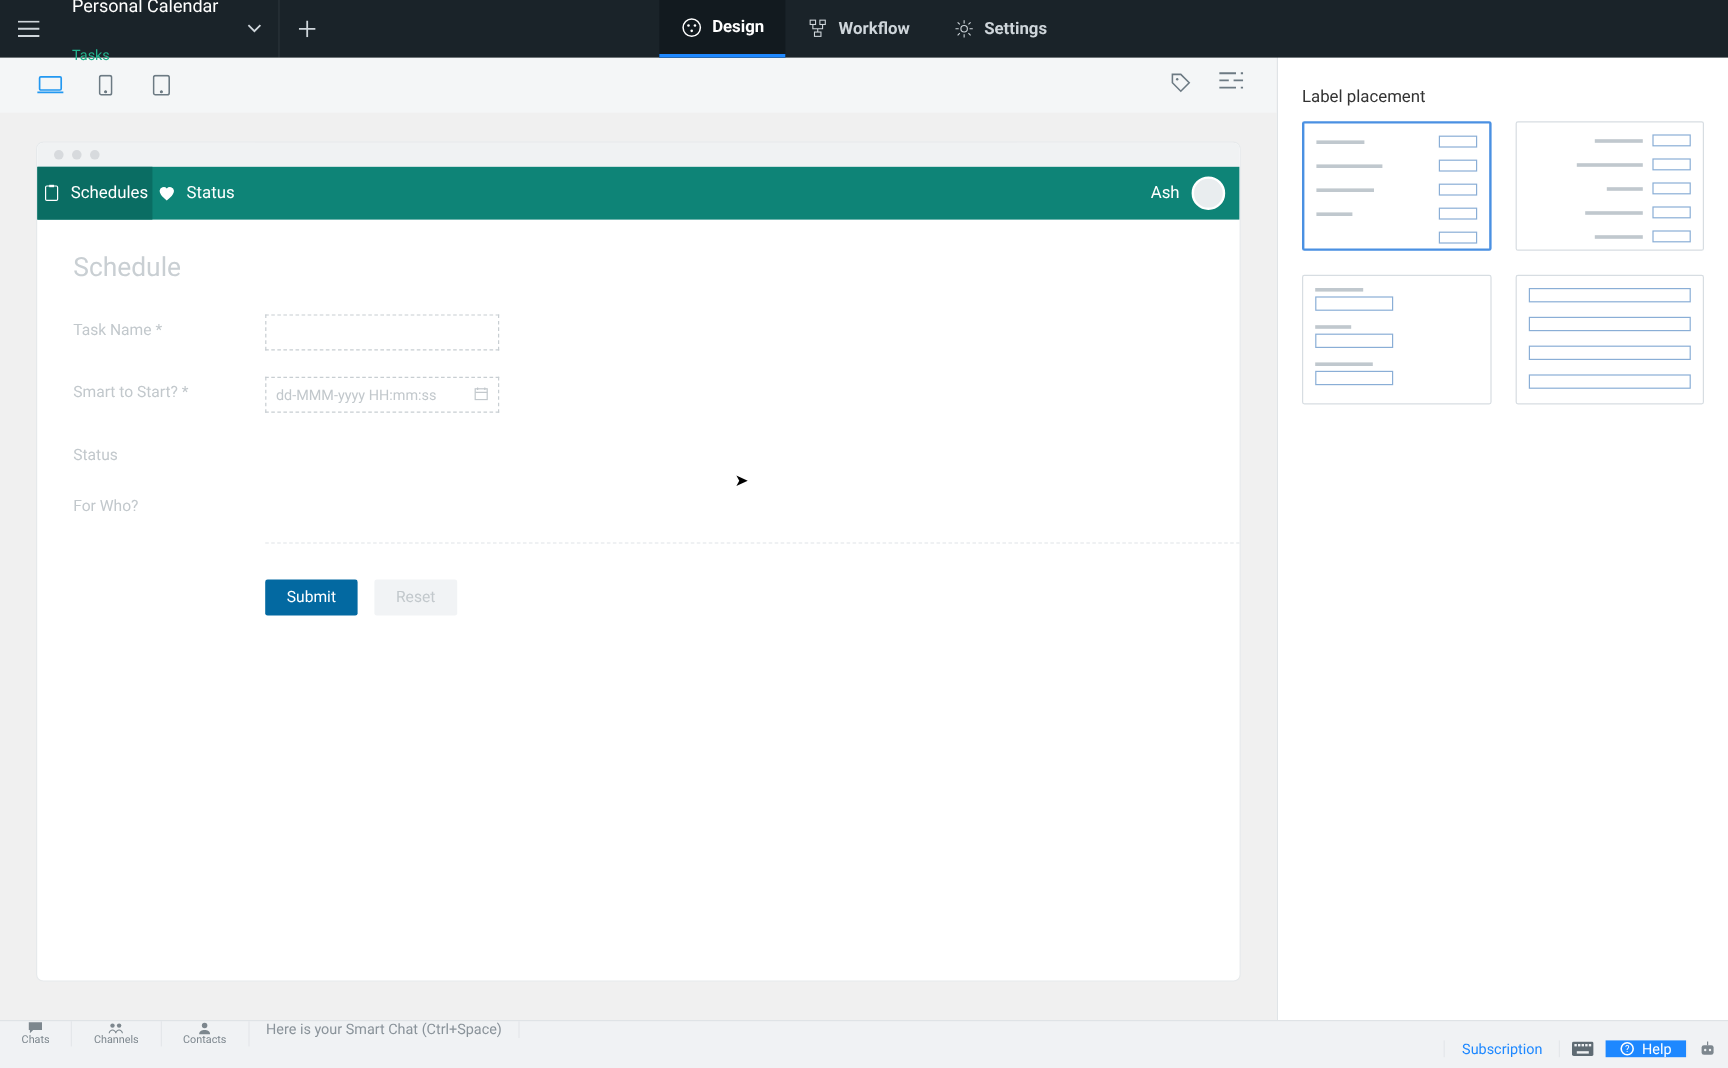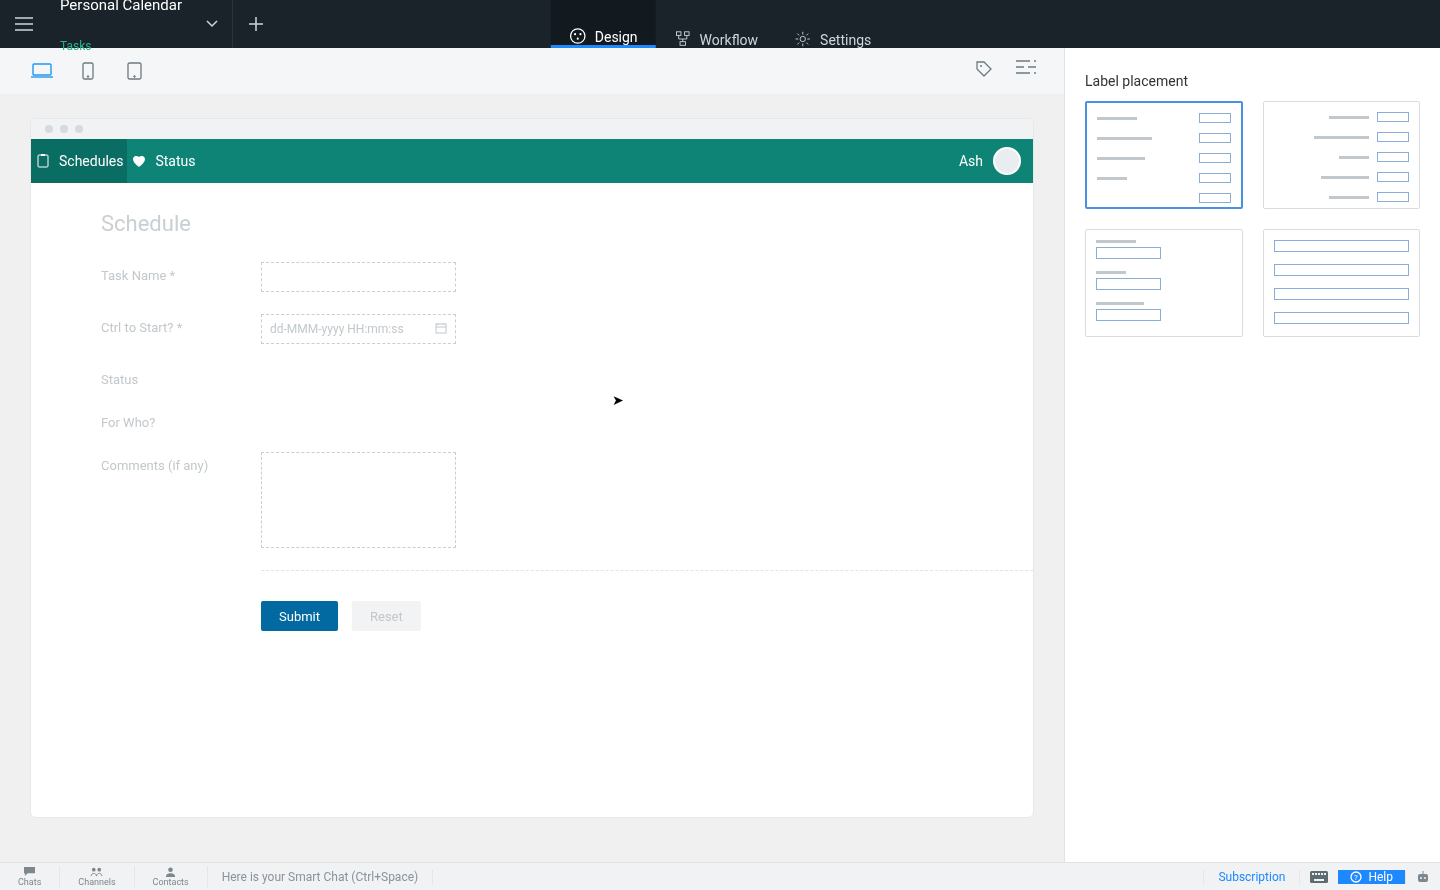--- a/index.html
+++ b/index.html
@@ -32,22 +32,22 @@
 .plus-block {
   width: 46px; display: flex; align-items: center; justify-content: center;
   border-left: 1px solid rgba(255,255,255,0.08);
 }
 
 .topbar-center {
   position: absolute; left: 50%; top: 0; transform: translateX(-50%);
   height: 48px; display: flex; align-items: stretch;
 }
 .top-tab {
-  display: flex; align-items: flex-end; gap: 8px; padding: 0 18px;
-  font-size: 14px; color: #cfd6db; cursor: pointer;
+  display: flex; align-items: center; gap: 8px; padding: 0 18px;
+  font-size: 14px; color: #cfd6db; cursor: pointer; font-weight: bold;
 }
 .top-tab.active {
   background: #121a1f;
   border-bottom: 3px solid #1e88ff; color: #fff;
 }
 .top-tab svg { width: 18px; height: 18px; }
 
 .topbar-right {
   margin-left: auto; display: flex; align-items: center; gap: 14px; padding-right: 12px;
 }
@@ -96,21 +96,21 @@
   color: #fff;
 }
 .app-tab {
   display: flex; align-items: center; gap: 8px; padding: 0 4px; font-size: 14px;
 }
 .app-tab.active { background: #0a6d63; }
 .app-tab svg { width: 16px; height: 16px; }
 .app-header-right { margin-left: auto; display: flex; align-items: center; gap: 10px; padding-right: 12px; font-size: 14px; }
 .avatar { width: 28px; height: 28px; border-radius: 50%; background: #e9edef; border: 2px solid #fff; }
 
-.form-area { padding: 28px 30px; position: relative; margin-left: 40px; }
+.form-area { padding: 28px 30px; position: relative; }
 .form-title { font-size: 22px; color: #c9cfd3; margin-bottom: 26px; }
 .form-row { display: flex; align-items: flex-start; margin-bottom: 22px; }
 .form-label { width: 160px; font-size: 13px; color: #c2c8cc; padding-top: 6px; }
 .form-field {
   width: 195px; height: 30px; border: 1px dashed #c8ced2;
   background: #fff; font-size: 12px; color: #c2c8cc; padding: 0 8px;
   display: flex; align-items: center; justify-content: space-between; position: relative;
 }
 .form-field.tall { height: 96px; align-items: flex-start; padding-top: 6px; }
 .field-icon { font-size: 12px; color: #c2c8cc; }
@@ -137,30 +137,30 @@
 .lp-row { display: flex; align-items: center; margin-bottom: 10px; }
 .lp-label-left { width: 40px; height: 3px; background: #c0c8ce; margin-right: auto; }
 .lp-label-right { width: 40px; height: 3px; background: #c0c8ce; margin-left: auto; margin-right: 8px; }
 .lp-input { width: 32px; height: 10px; border: 1px solid #8aaed6; }
 .lp-stack .lp-label-left { margin-bottom: 4px; margin-right: 0; }
 .lp-stack-row { margin-bottom: 12px; }
 .lp-full-input { width: 100%; height: 12px; border: 1px solid #8aaed6; }
 
 
 .bottombar {
-  position: absolute; left: 0; right: 0; bottom: 0; height: 28px;
+  position: absolute; left: 0; right: 0; bottom: 0; height: 40px;
   background: #f0f2f4; border-top: 1px solid #dfe3e6;
-  display: flex; align-items: center; font-size: 12px; color: #5f6b73;
+  display: flex; align-items: flex-start; font-size: 12px; color: #5f6b73;
 }
 .bb-item { display: flex; flex-direction: column; align-items: center; justify-content: center; padding: 0 18px; border-right: 1px solid #e4e7ea; gap: 0px; }
 .bb-item .lab { font-size: 9px; color: #7d878e; }
 .bb-item svg { width: 13px; height: 11px; }
 .bb-chat { flex: 0 0 auto; display: flex; align-items: center; padding: 0 14px; color: #8a939a; border-right: 1px solid #e4e7ea; }
 .bb-spacer { flex: 1; }
-.bb-right { display: flex; align-items: stretch; }
+.bb-right { display: flex; align-items: stretch; margin-top: 16px; }
 .bb-link { display: flex; align-items: center; padding: 0 14px; color: #1e88ff; border-left: 1px solid #e4e7ea; gap: 6px; }
 .bb-help-btn { display: flex; align-items: center; padding: 0 12px; background: #1e88ff; color: #fff; gap: 6px; }
 .bb-glyph { display: flex; align-items: center; padding: 0 10px; border-left: 1px solid #e4e7ea; }
 
 .cursor {
   position: absolute; left: 612px; top: 392px; font-size: 14px; color: #000;
 }
 
 </style>
 </head>
@@ -283,44 +283,40 @@
 
       <div class="form-area">
         <div class="form-title">Schedule</div>
 
         <div class="form-row">
           <div class="form-label">Task Name *</div>
           <div class="form-field"></div>
         </div>
 
         <div class="form-row">
-          <div class="form-label">Ctrl to Start? *</div>
+          <div class="form-label">Smart to Start? *</div>
           <div class="form-field">
             <span>dd-MMM-yyyy HH:mm:ss</span>
             <span class="field-icon">
               <svg width="12" height="12" viewBox="0 0 12 12">
                   <rect x="1" y="2" width="10" height="9" stroke="#c2c8cc" fill="none"></rect>
                   <path d="M1 5h10M3 1v2M9 1v2" stroke="#c2c8cc"></path>
                 </svg>
             </span>
           </div>
         </div>
 
         <div class="form-row">
           <div class="form-label">Status</div>
         </div>
 
         <div class="form-row">
           <div class="form-label">For Who?</div>
         </div>
 
-        <div class="form-row">
-          <div class="form-label">Comments (if any)</div>
-          <div class="form-field tall"></div>
-        </div>
 
         <div class="btn-row">
           <div class="btn primary">
               <span>Submit</span>
             </div>
           <div class="btn secondary">
               <span>Reset</span>
             </div>
         </div>
       </div>

